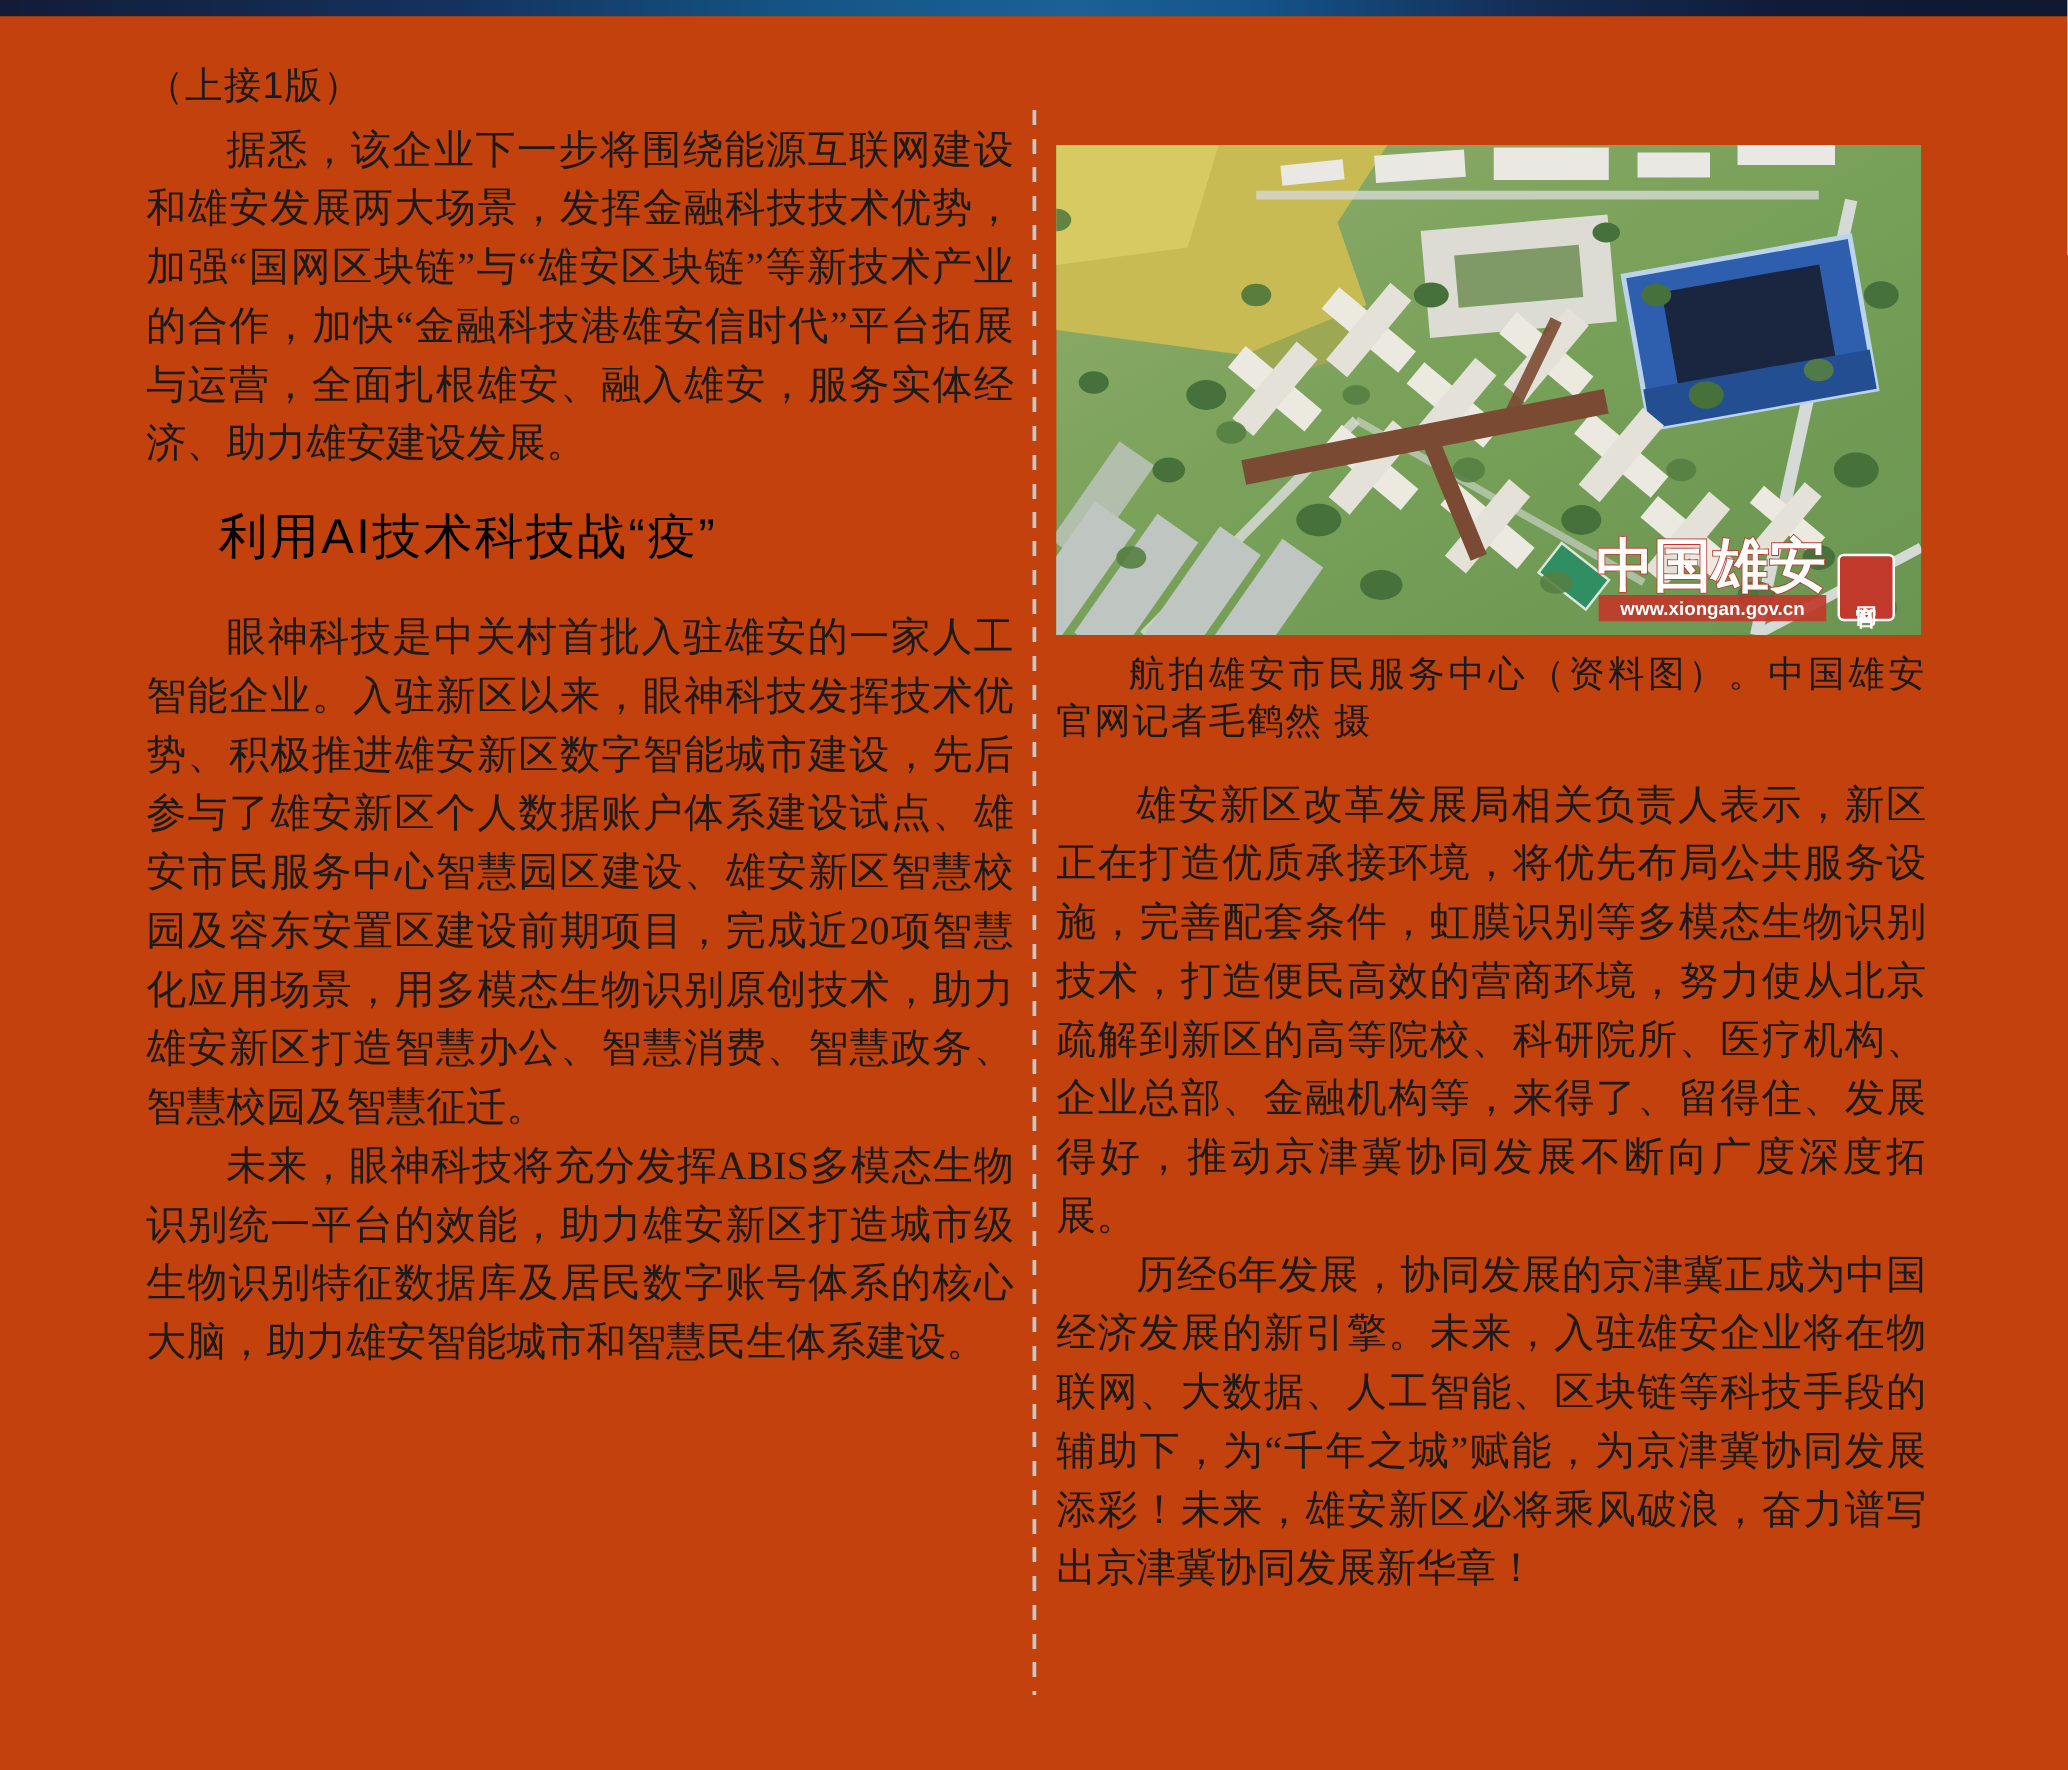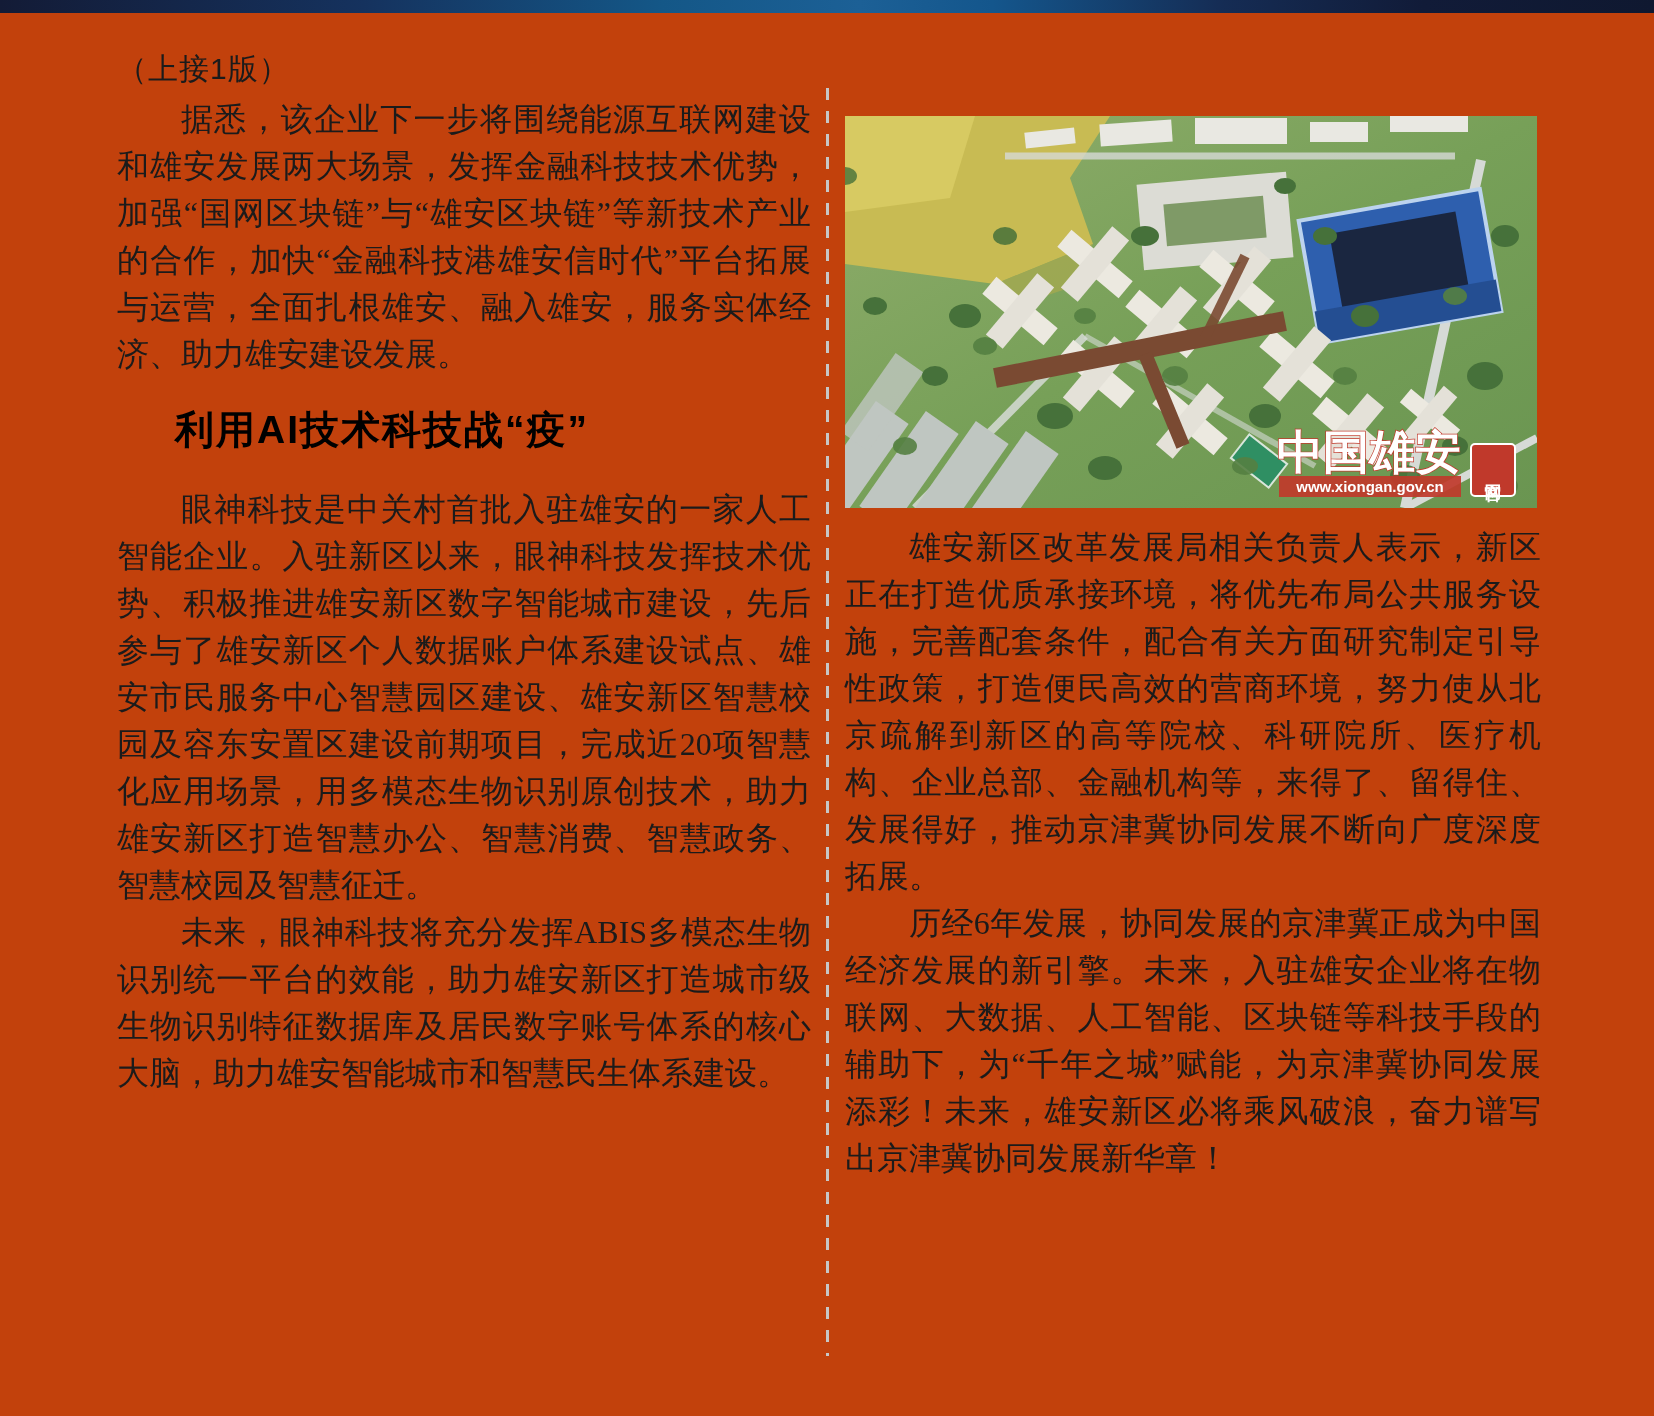--- a/index.html
+++ b/index.html
@@ -53,21 +53,21 @@
     text-align: justify;
     text-indent: 64px;
     font-family: Liberation Serif, serif;
   }
   p.body-par.no-indent { text-indent: 0; }
   h2.section-heading {
     margin: 30px 0 34px 0;
     padding-left: 58px;
     font-size: 39px;
     line-height: 44px;
-    font-weight: 700;
+    font-weight: 400;
     letter-spacing: 2px;
     color: #000000;
   }
   figure.photo {
     margin: 20px 0 0 0;
     padding: 0;
     width: 692px;
     height: 384px;
   }
   figcaption.photo-caption {
@@ -213,19 +213,20 @@
         <g>
           <text x="432" y="352" font-size="46" font-weight="bold" font-family="Liberation Serif, DejaVu Serif, serif" fill="#ffffff" stroke="#c0392b" stroke-width="1.4" paint-order="stroke">中国雄安</text>
           <rect x="434" y="360" width="182" height="21" fill="#c0392b" opacity="0.92"></rect>
           <text x="525" y="376" font-size="15" font-weight="bold" text-anchor="middle" font-family="Liberation Sans, DejaVu Sans, sans-serif" fill="#ffffff">www.xiongan.gov.cn</text>
           <rect x="626" y="328" width="44" height="52" rx="4" fill="#c0392b" stroke="#ffffff" stroke-width="2"></rect>
           <text x="648" y="355" font-size="17" font-weight="bold" text-anchor="middle" font-family="Liberation Serif, DejaVu Serif, serif" fill="#ffffff" style="writing-mode: vertical-rl; glyph-orientation-vertical: 0;">官网</text>
         </g>
       </svg>
     </figure>
 
-
-    <p class="body-par par-after-caption">雄安新区改革发展局相关负责人表示，新区正在打造优质承接环境，将优先布局公共服务设施，完善配套条件，配合有关方面研究制定引导性政策，打造便民高效的营商环境，努力使从北京疏解到新区的高等院校、科研院所、医疗机构、企业总部、金融机构等，来得了、留得住、发展得好，推动京津冀协同发展不断向广度深度拓展。</p>
+    <figcaption class="photo-caption">航拍雄安市民服务中心（资料图）。中国雄安官网记者毛鹤然 摄</figcaption>
+
+    <p class="body-par par-after-caption">雄安新区改革发展局相关负责人表示，新区正在打造优质承接环境，将优先布局公共服务设施，完善配套条件，虹膜识别等多模态生物识别技术，打造便民高效的营商环境，努力使从北京疏解到新区的高等院校、科研院所、医疗机构、企业总部、金融机构等，来得了、留得住、发展得好，推动京津冀协同发展不断向广度深度拓展。</p>
     <p class="body-par">历经6年发展，协同发展的京津冀正成为中国经济发展的新引擎。未来，入驻雄安企业将在物联网、大数据、人工智能、区块链等科技手段的辅助下，为“千年之城”赋能，为京津冀协同发展添彩！未来，雄安新区必将乘风破浪，奋力谱写出京津冀协同发展新华章！</p>
 
   </div>
 
 </div>
 
 </body></html>

